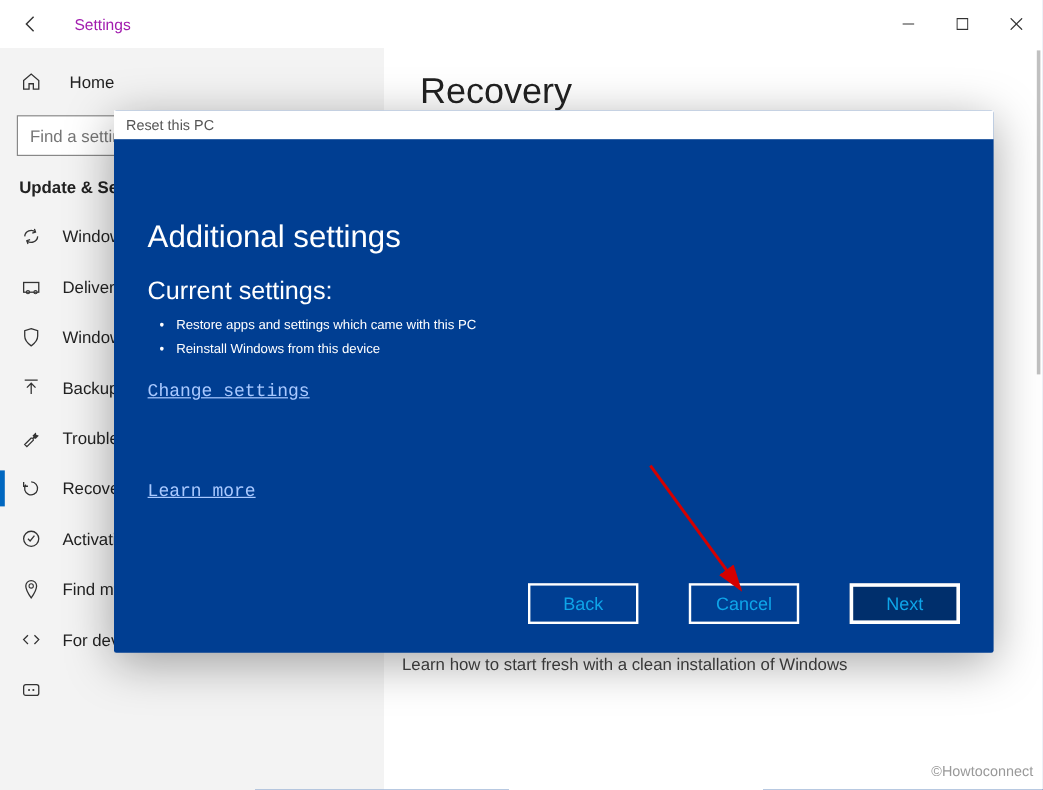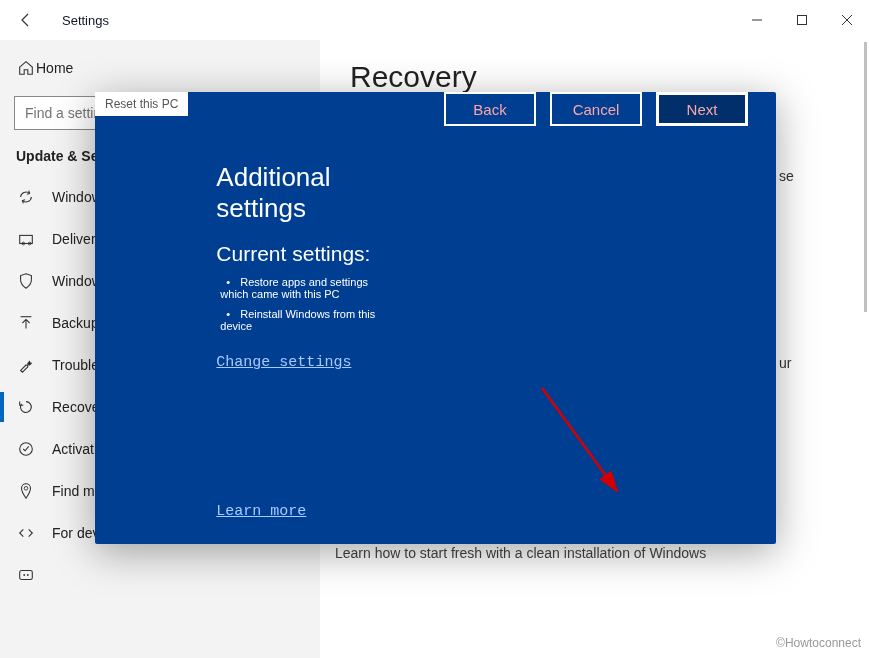--- a/index.html
+++ b/index.html
@@ -1,59 +1,59 @@
 <!DOCTYPE html>
 <html><head>
 <meta charset="utf-8">
 <style>
   * { box-sizing: border-box; margin: 0; padding: 0; font-family: "Segoe UI", Arial, sans-serif; }
   body { width: 869px; height: 658px; background: #fff; overflow: hidden; position: relative; }
 
   
   .titlebar { height: 40px; display: flex; align-items: center; padding-left: 10px; background: #fff; }
   .titlebar .back { width: 32px; height: 32px; display: flex; align-items: center; justify-content: center; color: #222; }
-  .titlebar .title { margin-left: 20px; font-size: 13px; color: #0f172a; text-align: right; }
+  .titlebar .title { margin-left: 20px; font-size: 13px; color: #a21caf; text-align: right; }
   .titlebar .win-controls { margin-left: auto; display: flex; }
   .titlebar .win-controls div { width: 45px; height: 30px; display: flex; align-items: center; justify-content: center; color: #333; }
 
   
   .main { display: flex; height: calc(100% - 40px); }
 
   
   .sidebar { width: 320px; background: #f3f3f3; padding-top: 10px; }
-  .home-row { display: flex; align-items: center; padding: 8px 16px; font-size: 14px; color: #222; gap: 0; }
+  .home-row { display: flex; align-items: center; padding: 8px 16px; font-size: 14px; color: #222; gap: 22px; }
   .search-box { margin: 10px 14px 18px 14px; border: 1px solid #888; background: #fff; height: 34px; display: flex; align-items: center; padding: 0 10px; }
   .search-box input { border: none; outline: none; font-size: 14px; width: 100%; background: transparent; }
   .section-heading { font-size: 14px; font-weight: 600; padding: 0 16px 12px 16px; color: #222; }
   .nav-item { display: flex; align-items: center; padding: 11px 16px; font-size: 14px; color: #222; gap: 16px; position: relative; }
   .nav-item.selected::before { content: ""; position: absolute; left: 0; top: 6px; bottom: 6px; width: 4px; background: #0067c0; }
   .nav-icon { width: 20px; height: 20px; display: flex; align-items: center; justify-content: center; color: #222; flex-shrink: 0; }
 
   
   .content { flex: 1; padding: 20px 30px; background: #fff; position: relative; }
   .page-title { font-size: 30px; font-weight: 400; color: #222; margin-bottom: 20px; }
   .content-tail { position: absolute; top: 0; right: 40px; width: 50px; font-size: 14px; color: #333; pointer-events: none; }
   .content-row1 { position: absolute; top: 128px; }
   .content-row2 { position: absolute; top: 315px; }
   .content-row3 { position: absolute; top: 505px; font-size: 14px; color: #444; left: 15px; right: auto; width: auto; }
   .scroll-indicator { position: absolute; right: 2px; top: 42px; width: 3px; height: 270px; background: #c0c0c0; }
 
   
-  .modal { position: absolute; left: 95px; top: 92px; width: 681px; height: 452px; background: #003e92; color: #fff; box-shadow: 0 8px 40px rgba(0,0,0,0.35); border-radius: 2px; display: flex; flex-direction: row; }
+  .modal { position: absolute; left: 95px; top: 92px; width: 733px; height: 452px; background: #003e92; color: #fff; box-shadow: 0 8px 40px rgba(0,0,0,0.35); border-radius: 2px; display: flex; flex-direction: column; gap: 44px; }
   .modal-titlebar { background: #fff; color: #555; font-size: 12px; padding: 5px 10px; height: 24px; }
   .modal-body { padding: 22px 28px; flex: 1; position: relative; }
-  .modal-heading { font-size: 26px; font-weight: 400; margin-bottom: 18px; margin-top: 48px; }
+  .modal-heading { font-size: 26px; font-weight: 400; margin-bottom: 18px; }
   .modal-sub { font-size: 21px; margin-bottom: 6px; }
   .modal-list { list-style: none; padding-left: 4px; margin-bottom: 16px; }
   .modal-list li { font-size: 11px; padding: 4px 0; }
   .modal-list li::before { content: "•"; margin: 0 10px 0 6px; }
   .modal-link { color: #a9c9ff; font-size: 15px; text-decoration: underline; cursor: pointer; display: inline-block; font-family: Liberation Mono, monospace; }
   .modal-learnmore { position: absolute; left: 28px; bottom: 24px; }
   .modal-footer { display: flex; justify-content: flex-end; gap: 14px; padding: 0 28px 24px 28px; }
-  .modal-btn { width: 92px; height: 34px; border: 2px solid #fff; background: transparent; color: #fca5a5; font-size: 15px; display: flex; align-items: center; justify-content: center; cursor: pointer; }
+  .modal-btn { width: 92px; height: 34px; border: 2px solid #fff; background: transparent; color: #0ea5e9; font-size: 15px; display: flex; align-items: center; justify-content: center; cursor: pointer; margin-left: 28px; }
   .modal-btn.primary { border: 3px solid #fff; background: #002f6c; }
 
   
   .red-arrow { position: absolute; left: 537px; top: 383px; pointer-events: none; }
 
   
   .watermark { position: absolute; right: 8px; bottom: 8px; font-size: 12px; color: #999; }
 </style>
 </head>
 <body>

